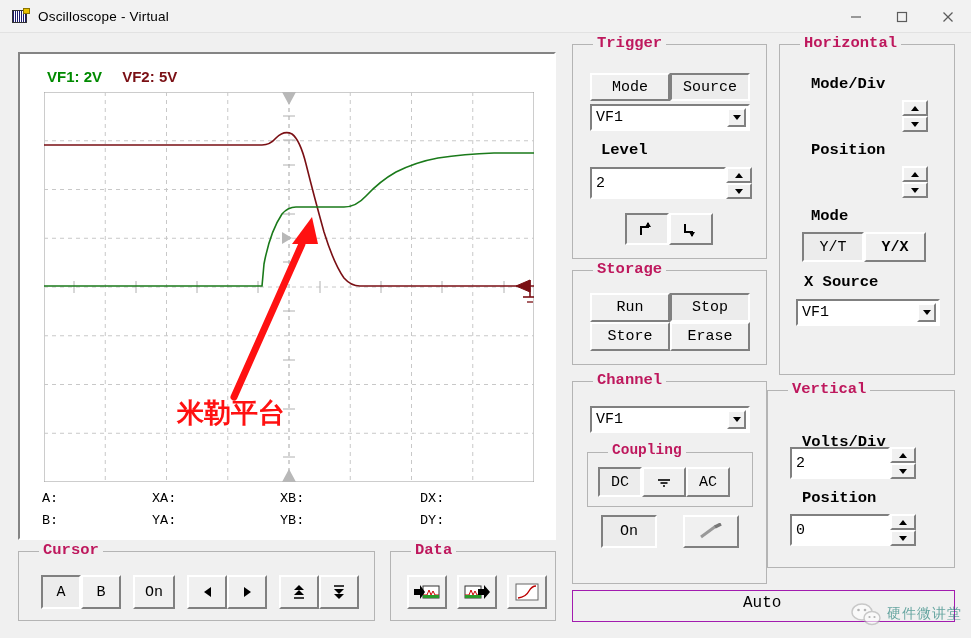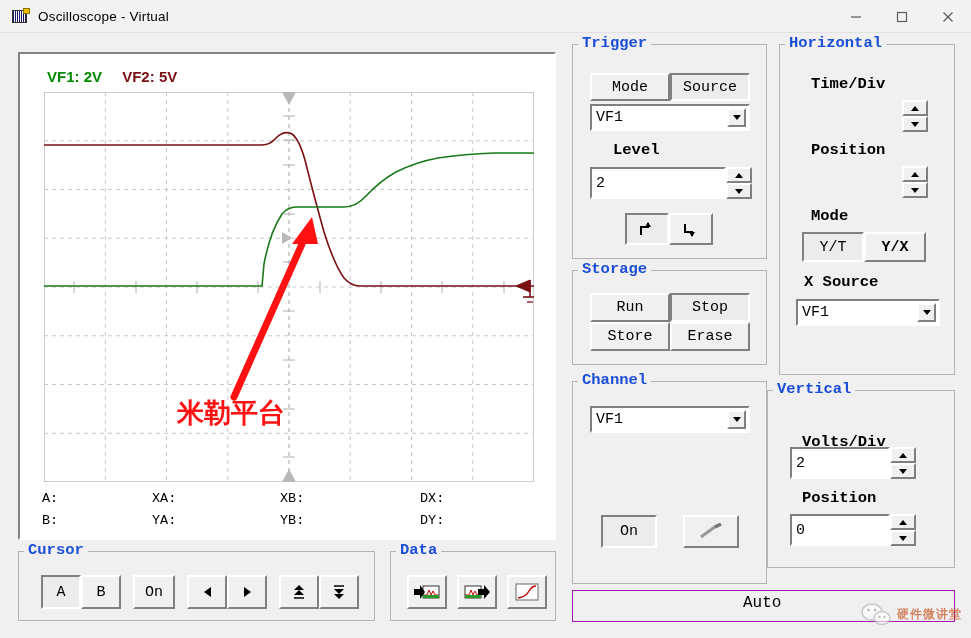--- a/index.html
+++ b/index.html
@@ -36,24 +36,24 @@
   #winbtns{ position:absolute; right:0; top:0; display:flex; }
   .winbtn svg{ display:block; }
 
   
   .grp{
     position:absolute;
     border:1px solid #b4b4b4;
     background:#f0f0f0;
   }
   .grp > .legend{
-    position:absolute; top:-11px; left:5px; padding:0 4px;
+    position:absolute; top:-11px; left:20px; padding:0 4px;
     background:#f0f0f0;
     font-family:"Liberation Mono", monospace;
-    font-weight:bold; font-size:15.5px; color:#1d4ed8;
+    font-weight:bold; font-size:15.5px; color:#be185d;
     white-space:nowrap;
   }
   .btn{
     background:#f0f0f0;
     border-top:2px solid #ffffff;
     border-left:2px solid #ffffff;
     border-right:2px solid #808080;
     border-bottom:2px solid #808080;
     font-family:"Liberation Mono", monospace;
     font-size:15px; color:#000;
@@ -126,22 +126,22 @@
   #readout span{ position:absolute; }
   .c0{ left:12px; } .c1{ left:122px; } .c2{ left:250px; } .c3{ left:390px; }
 
   
   #watermark{
     position:absolute; right:9px; bottom:12px;
     display:flex; align-items:center; gap:6px;
     opacity:.62;
   }
   #watermark .wm-text{
-    font-family:"DejaVu Sans", sans-serif; font-size:12px; color:#c2410c;
-    letter-spacing:1px; font-weight:bold;
+    font-family:"DejaVu Sans", sans-serif; font-size:14px; color:#0f766e;
+    letter-spacing:1px; font-weight:normal;
   }
 </style>
 </head>
 <body>
 
 <div id="titlebar">
   <div id="app-icon">
     <div class="k"></div>
       <div class="y"></div>
   </div>
@@ -264,21 +264,21 @@
     <span>Source</span>
   </div>
 
   <div class="field combo" style="position:absolute; left:17px; top:59px; width:160px; height:27px;">
     <span>VF1</span>
     <div class="arrowbox">
         <div class="tri-d"></div>
       </div>
   </div>
 
-  <div class="lbl" style="left:28px; top:96px;margin-left:12px;">Level</div>
+  <div class="lbl" style="left:28px; top:96px;">Level</div>
 
   <div class="field" style="position:absolute; left:17px; top:122px; width:136px; height:32px;">
     <span>2</span>
   </div>
   <div class="spin" style="left:153px; top:122px; height:32px;">
     <div>
         <div class="tri-u"></div>
       </div>
     <div>
         <div class="tri-d"></div>
@@ -318,36 +318,52 @@
 <div class="grp" style="left:572px; top:381px; width:195px; height:203px;padding-left:32px;">
   <div class="legend">Channel</div>
 
   <div class="field combo" style="position:absolute; left:17px; top:24px; width:160px; height:27px;">
     <span>VF1</span>
     <div class="arrowbox">
         <div class="tri-d"></div>
       </div>
   </div>
 
+  <div class="grp" style="left:14px; top:70px; width:166px; height:55px;">
+    <div class="legend" style="font-size:14.5px;">Coupling</div>
+    <div class="btn pressed" style="position:absolute; left:10px; top:14px; width:44px; height:30px;">
+      <span>DC</span>
+    </div>
+    <div class="btn" style="position:absolute; left:54px; top:14px; width:44px; height:30px;">
+      <svg width="16" height="14">
+        <line x1="2" y1="5" x2="14" y2="5" stroke="#000" stroke-width="1.6"></line>
+        <line x1="4.5" y1="8" x2="11.5" y2="8" stroke="#000" stroke-width="1.6"></line>
+        <line x1="7" y1="11" x2="9" y2="11" stroke="#000" stroke-width="1.6"></line>
+      </svg>
+    </div>
+    <div class="btn" style="position:absolute; left:98px; top:14px; width:44px; height:30px;">
+      <span>AC</span>
+    </div>
+  </div>
 
   <div class="btn pressed" style="position:absolute; left:28px; top:133px; width:56px; height:33px;">
     <span>On</span>
   </div>
   <div class="btn" style="position:absolute; left:110px; top:133px; width:56px; height:33px;">
     <svg width="28" height="18">
       <line x1="4" y1="14" x2="19" y2="3" stroke="#999" stroke-width="3"></line>
       <line x1="18" y1="4" x2="24" y2="1" stroke="#777" stroke-width="3.5"></line>
     </svg>
   </div>
 </div>
 
 <div class="grp" style="left:779px; top:44px; width:176px; height:331px;">
   <div class="legend">Horizontal</div>
 
-  <div class="lbl" style="left:31px; top:30px;">Time/Div</div>
+  <div class="lbl" style="left:31px; top:30px;">Mode/Div</div>
   <div class="spin" style="left:122px; top:55px; height:32px;">
     <div>
         <div class="tri-u"></div>
       </div>
     <div>
         <div class="tri-d"></div>
       </div>
   </div>
 
   <div class="lbl" style="left:31px; top:96px;">Position</div>

